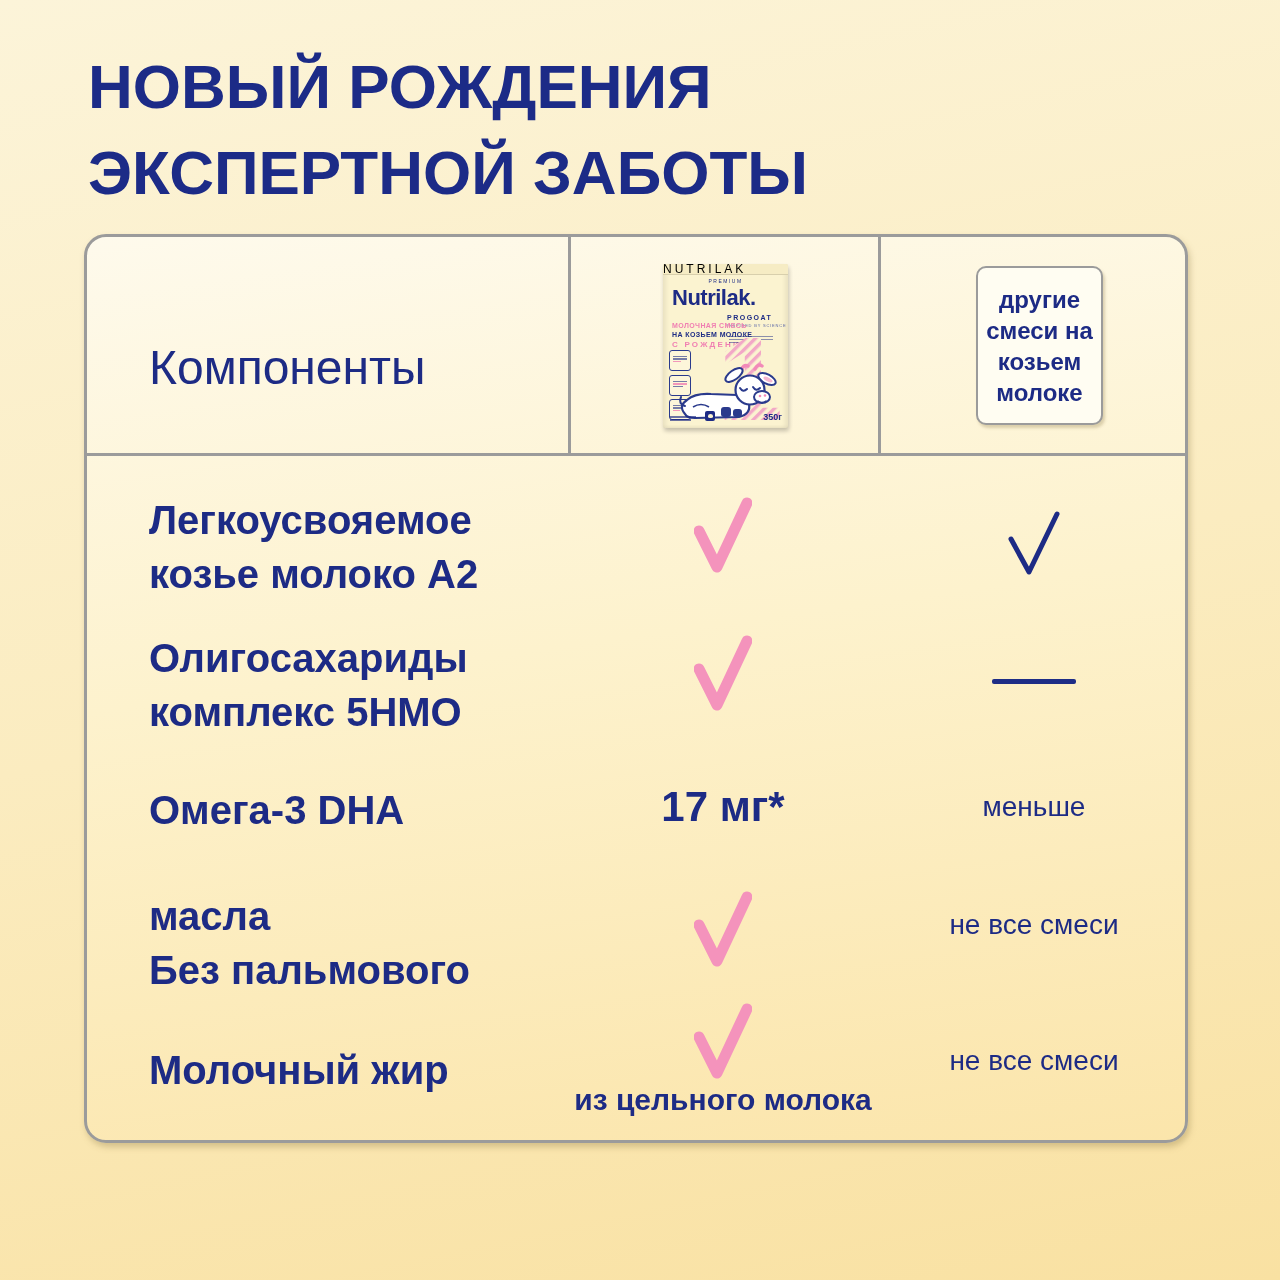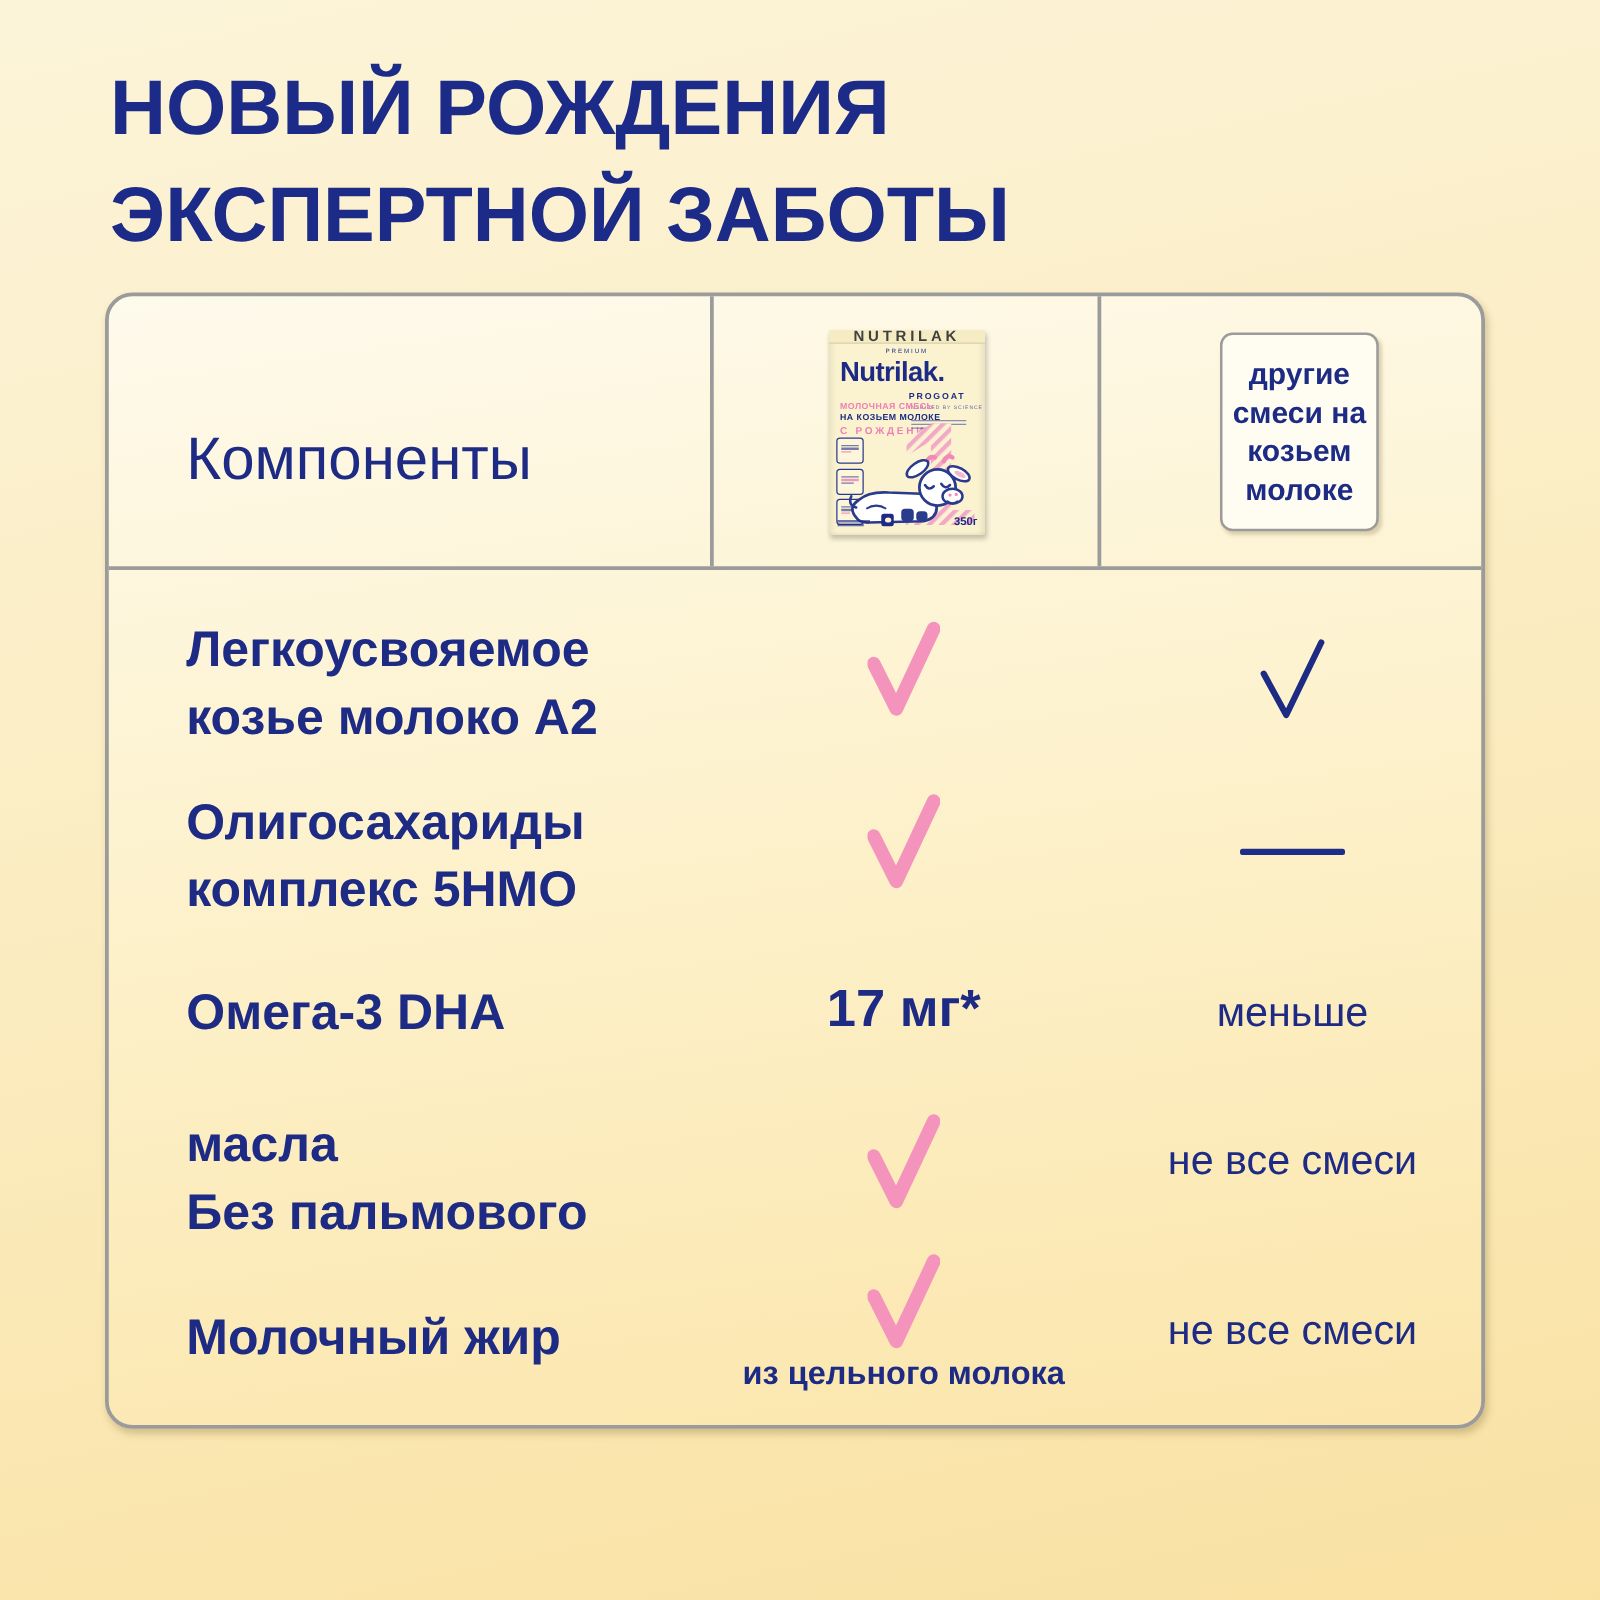--- a/index.html
+++ b/index.html
@@ -45,22 +45,22 @@
   }
   .competitor div{font-size:24px;font-weight:700;line-height:31px;color:#1d2b85;}
 
   
   .pack{
     position:absolute;left:576px;top:27px;width:125px;height:164px;
     background:#fbf3d0;border-radius:2px;
     box-shadow:1px 3px 4px rgba(0,0,0,.22), inset 3px 0 4px rgba(0,0,0,.07), inset -3px 0 4px rgba(0,0,0,.07);
     overflow:hidden;font-family:"Liberation Sans",sans-serif;
   }
-  .pack-flap{height:10px;overflow:hidden;text-align:center;background:#f6ecc4;
-    font-size:12px;font-weight:700;letter-spacing:3px;color:#404040;line-height:11px;
+  .pack-flap{height:10px;overflow:hidden;text-align:left;background:#f6ecc4;
+    font-size:12px;font-weight:400;letter-spacing:3px;color:#000000;line-height:11px;
     border-bottom:1px solid rgba(0,0,0,.12);}
   .pack-premium{position:absolute;top:14px;left:0;width:100%;text-align:center;
     font-size:5px;letter-spacing:1.5px;color:#1d2b85;}
   .pack-brand{position:absolute;top:21px;left:9px;font-size:22px;font-weight:700;
     color:#1d2b85;letter-spacing:-0.5px;}
   .pack-line{position:absolute;top:50px;left:64px;font-size:7px;font-weight:700;
     letter-spacing:1.5px;color:#1d2b85;}
   .pack-tagline{position:absolute;top:59px;left:64px;font-size:4px;letter-spacing:.8px;color:#5a66a8;}
   .pack-desc1{position:absolute;top:58px;left:9px;font-size:7px;font-weight:700;color:#f07fb2;letter-spacing:.4px;}
   .pack-desc2{position:absolute;top:67px;left:9px;font-size:7px;font-weight:700;color:#1d2b85;letter-spacing:.4px;}
@@ -83,22 +83,22 @@
     background:#fbf3d0;border-radius:50% 50% 40% 40%;}
 
   
   .row{position:absolute;left:0;width:100%;}
   .lbl{position:absolute;left:62px;width:440px;font-size:40px;font-weight:700;
     line-height:54px;color:#1d2b85;}
   .cell{position:absolute;display:flex;flex-direction:column;align-items:center;}
   .ca{left:486px;width:300px;}
   .cb{left:817px;width:260px;}
   .val-big{font-size:42px;font-weight:700;color:#1d2b85;white-space:nowrap;}
-  .val-reg{font-size:33px;color:#1d2b85;white-space:nowrap;}
-  .val-caption{font-size:26px;font-weight:700;color:#1d2b85;white-space:nowrap;margin-top:2px;}
+  .val-reg{font-size:28px;color:#1d2b85;white-space:nowrap;}
+  .val-caption{font-size:30px;font-weight:700;color:#1d2b85;white-space:nowrap;margin-top:2px;}
   .dash{width:84px;height:5px;border-radius:2px;background:#1e2d86;}
 
   
   .notes{position:absolute;left:88px;top:1152px;font-size:28px;line-height:34px;color:#1d2b85;}
 </style>
 </head>
 <body>
 
 <div class="canvas">
 

